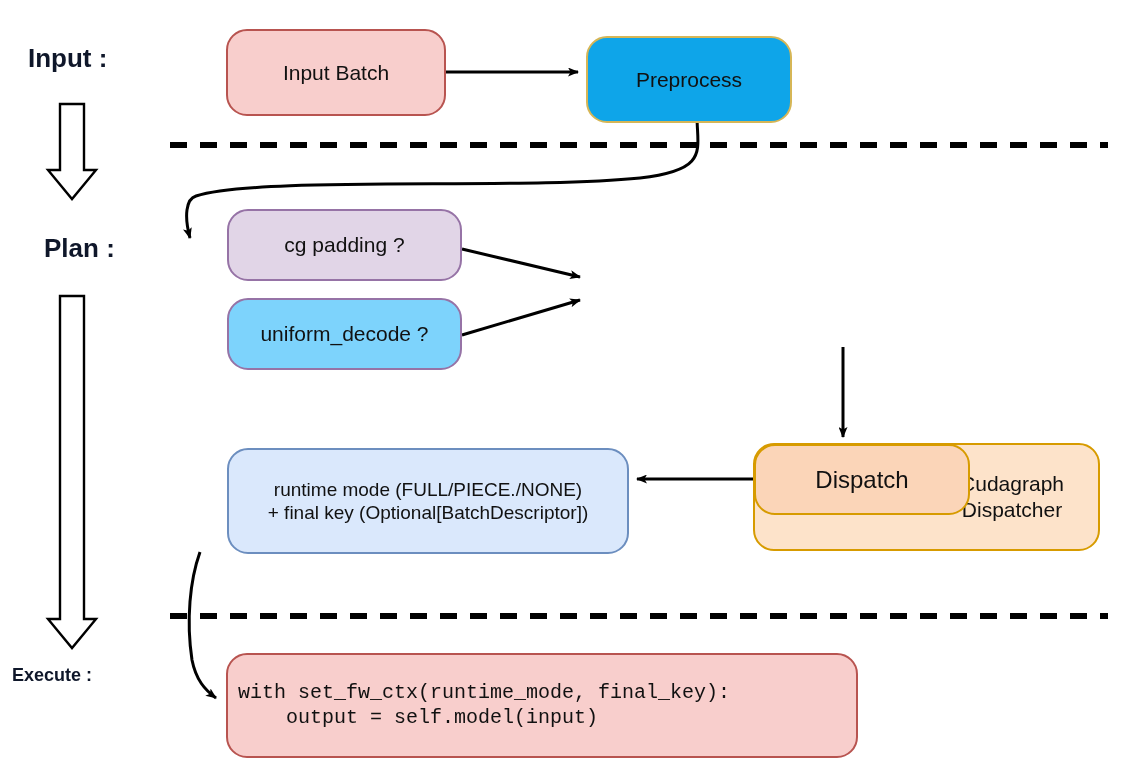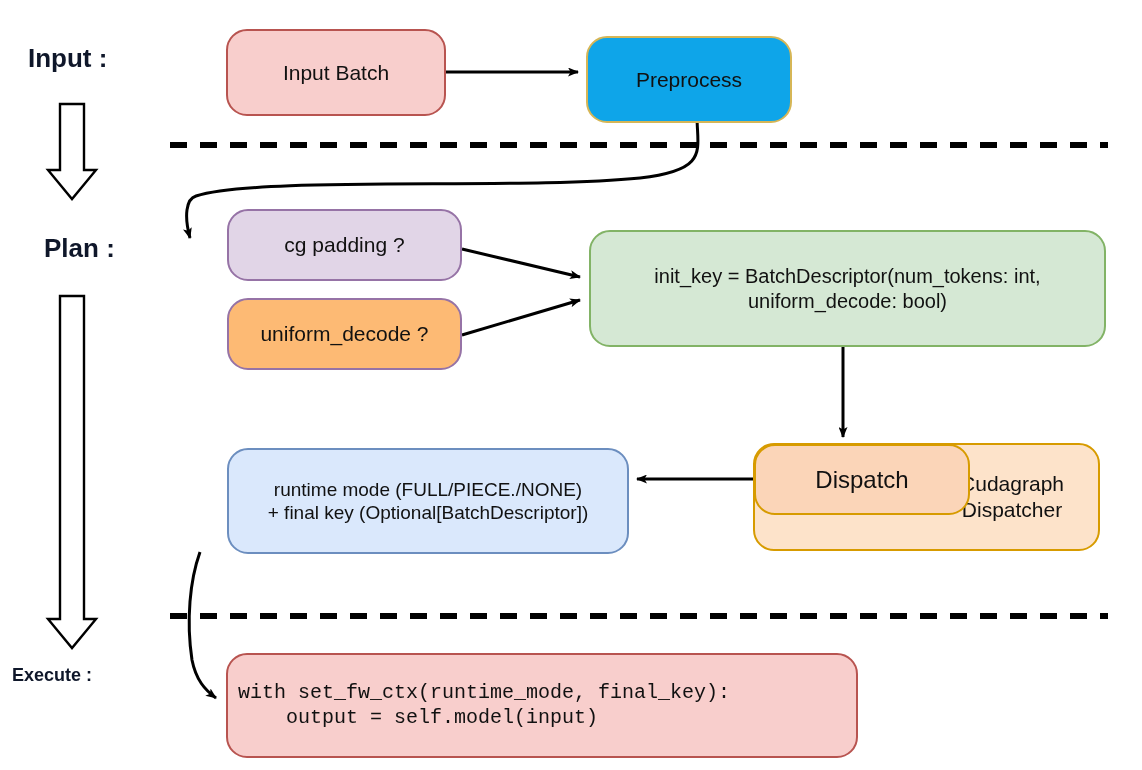--- a/index.html
+++ b/index.html
@@ -57,28 +57,24 @@
   </div>
 
   <div class="node" style="left:586px;top:29px;width:206px;height:87px;background:#0ea5e9;border-color:#d6b656;font-size:21px;margin-top:7px;">
     <span>Preprocess</span>
   </div>
 
   <div class="node" style="left:227px;top:209px;width:235px;height:72px;background:#e1d5e7;border-color:#9673a6;font-size:21px;">
     <span>cg padding ?</span>
   </div>
 
-  <div class="node" style="left:227px;top:298px;width:235px;height:72px;background:#fdba74;border-color:#9673a6;font-size:21px;">
+  <div class="node" style="left:227px;top:298px;width:235px;height:72px;background:#7dd3fc;border-color:#9673a6;font-size:21px;">
     <span>uniform_decode ?</span>
   </div>
 
-  <div class="node" style="left:589px;top:230px;width:517px;height:117px;background:#d5e8d4;border-color:#82b366;font-size:20px;">
-    <span style="white-space:pre-line;">init_key = BatchDescriptor(num_tokens: int,
-uniform_decode: bool)</span>
-  </div>
 
   <div class="node" style="left:753px;top:443px;width:347px;height:108px;background:#fde3ca;border-color:#d79b00;font-size:21px;justify-content:flex-end;padding-right:34px;">
     <span style="white-space:pre-line;">Cudagraph
 Dispatcher</span>
   </div>
 
   <div class="node" style="left:754px;top:444px;width:216px;height:71px;background:#fbd5b8;border-color:#d79b00;font-size:24px;">
     <span>Dispatch</span>
   </div>
 

